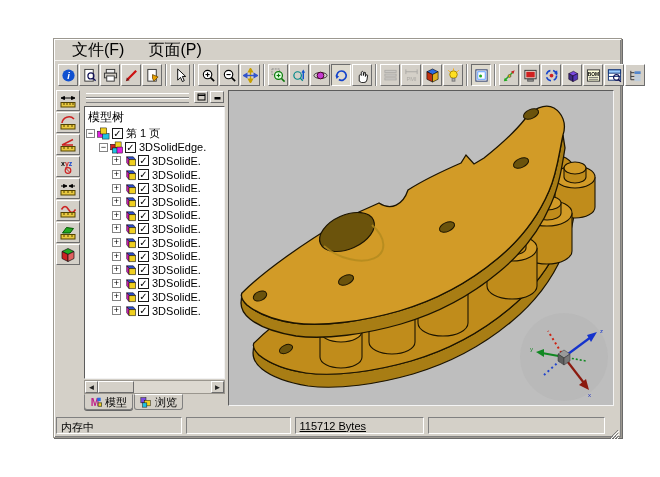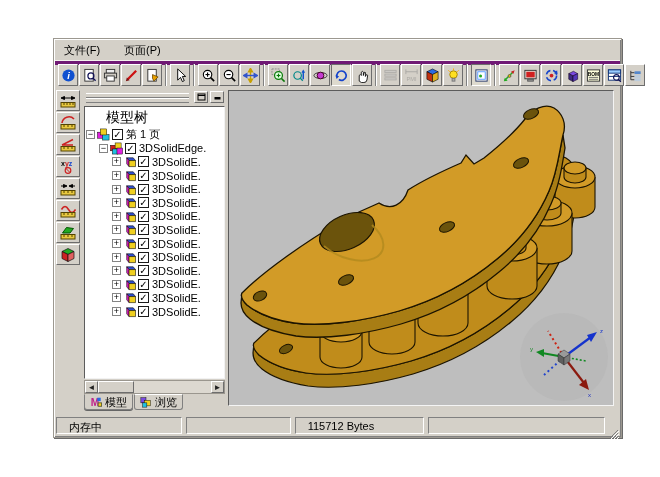--- a/index.html
+++ b/index.html
@@ -2,21 +2,21 @@
 <html style="--winbg: #d4d0c8; --vpbg: #bebebe; --gold: #d29b27; --goldMid: #c08c1b; --goldDark: #a87d14; --hole: #6b530c; --outline: #1c1400; --axx: #8b1a0f; --axy: #118822; --axz: #1533cc;"><head>
 <meta charset="utf-8">
 <style>
   html,body{margin:0;padding:0;}
   body{width:660px;height:477px;background:#ffffff;position:relative;overflow:hidden;
        font-family:"Liberation Sans","DejaVu Sans",sans-serif;color:#000;}
   .window{position:absolute;left:53px;top:38px;width:567px;height:398px;background:var(--winbg);
           border:1px solid #9c9890;box-shadow:inset 1px 1px 0 #ffffff, inset -1px -1px 0 #808080, 1px 1px 0 #6a6a6a;}
   
   .menubar{position:absolute;left:1px;top:1px;right:1px;height:20px;display:flex;align-items:center;
-           font-size:11px;border-bottom:5px solid #701a75;}
+           font-size:16px;padding-left:8px;border-bottom:1px solid #701a75;}
   .menu-item{padding:2px 9px;margin-right:6px;}
   
   .toolbar{position:absolute;left:1px;top:21px;right:1px;height:28px;display:flex;align-items:center;
            padding-left:3px;border-top:1px solid #f4f2ee;}
   .tb-btn{width:20px;height:22px;flex:0 0 20px;display:flex;align-items:center;justify-content:center;
           background:var(--winbg);border:1px solid;border-color:#ffffff #6d6d6d #6d6d6d #ffffff;
           box-sizing:border-box;margin-right:1px;}
   .tb-btn.active{border-color:#6d6d6d #ffffff #ffffff #6d6d6d;background:#dedace;}
   .tb-btn.disabled svg{opacity:.5;}
   .tb-btn .ico,.lt-btn .ico{display:flex;}
@@ -30,21 +30,21 @@
   
   .tree-panel{position:absolute;left:30px;top:51px;width:141px;height:320px;}
   .panel-header{position:absolute;left:0;top:0;right:0;height:15px;}
   .grip-line{position:absolute;left:2px;right:36px;height:3px;border-top:1px solid #ffffff;border-bottom:1px solid #808080;}
   .grip-line.g1{top:3px;} .grip-line.g2{top:8px;}
   .ph-btn{position:absolute;top:1px;width:14px;height:12px;background:var(--winbg);border:1px solid;
           border-color:#ffffff #6d6d6d #6d6d6d #ffffff;display:flex;align-items:center;justify-content:center;box-sizing:border-box;}
   .ph-btn.b1{right:17px;} .ph-btn.b2{right:1px;}
   .tree-box{position:absolute;left:0;top:16px;right:0;bottom:31px;background:#ffffff;
             border:1px solid;border-color:#5c5c5c #f2f2f2 #f2f2f2 #5c5c5c;overflow:hidden;}
-  .tree-title{font-size:14px;padding:2px 3px 1px 3px;margin-left:18px;}
+  .tree-title{font-size:12px;padding:2px 3px 1px 3px;}
   .tree-row{display:flex;align-items:center;height:13.6px;white-space:nowrap;font-size:11px;}
   .t-ind{flex:0 0 auto;height:100%;}
   .expander{flex:0 0 9px;width:9px;height:9px;border:1px solid #848484;background:#fff;font-size:9px;
             line-height:7px;text-align:center;margin:0 2px 0 1px;box-sizing:border-box;}
   .node-ico{flex:0 0 13px;margin-right:2px;display:flex;}
   .node-ico svg{width:13px;height:13px;}
   .cbx{flex:0 0 11px;width:11px;height:11px;border:1px solid #1a1a1a;background:#fff;font-size:10px;
        line-height:9px;text-align:center;margin-right:3px;box-sizing:border-box;}
   .tree-label{overflow:hidden;text-align:right;}
   
@@ -60,21 +60,21 @@
        border:1px solid #808080;border-top:1px solid #fff;border-radius:0 0 3px 3px;margin-right:1px;}
   .tab.active{border-top-color:var(--winbg);box-shadow:0 1px 0 #666;}
   .tab svg{width:12px;height:12px;}
   
   .viewport{position:absolute;left:174px;top:51px;width:386px;height:316px;background:var(--vpbg);
             border:1px solid;border-color:#5c5c5c #f4f4f4 #f4f4f4 #5c5c5c;box-sizing:border-box;}
   .viewport svg.scene{position:absolute;left:0;top:0;width:100%;height:100%;}
   
   .statusbar{position:absolute;left:2px;right:2px;bottom:2px;height:20px;display:flex;align-items:center;}
   .sb-panel{height:17px;border:1px solid;border-color:#808080 #ffffff #ffffff #808080;font-size:11px;
-            padding:2px 4px 0 12px;box-sizing:border-box;margin-right:4px;overflow:hidden;white-space:nowrap;}
+            padding:2px 4px 0 4px;box-sizing:border-box;margin-right:4px;overflow:hidden;white-space:nowrap;}
   .sb-grip{width:10px;height:10px;margin-left:auto;align-self:flex-end;}
 </style>
 </head>
 <body>
 
 <div class="window">
 
   <div class="menubar">
     <span class="menu-item">文件(F)</span>
     <span class="menu-item">页面(P)</span>
@@ -809,21 +809,21 @@
           <polygon points="-6,-3 0,1 0,8 -6,4" fill="#5f5f5f"></polygon>
           <polygon points="6,-3 0,1 0,8 6,4" fill="#787878"></polygon>
         </g>
       </g>
     </svg>
   </div>
 
   <div class="statusbar" id="status-bar">
       <div class="sb-panel" style="width: 132px;">内存中</div>
       <div class="sb-panel" style="width: 110px;"></div>
-      <div class="sb-panel" style="width: 136px;">115712 Bytes</div>
+      <div class="sb-panel" style="width: 136px; text-decoration: underline;">115712 Bytes</div>
       <div class="sb-panel" style="width: 186px;"></div>
       <div class="sb-grip"><svg width="10" height="10">
           <g stroke="#808080">
             <line x1="9" y1="1" x2="1" y2="9"></line>
             <line x1="9" y1="4" x2="4" y2="9"></line>
             <line x1="9" y1="7" x2="7" y2="9"></line>
           </g>
           <g stroke="#fff">
             <line x1="10" y1="2" x2="2" y2="10"></line>
             <line x1="10" y1="5" x2="5" y2="10"></line>

